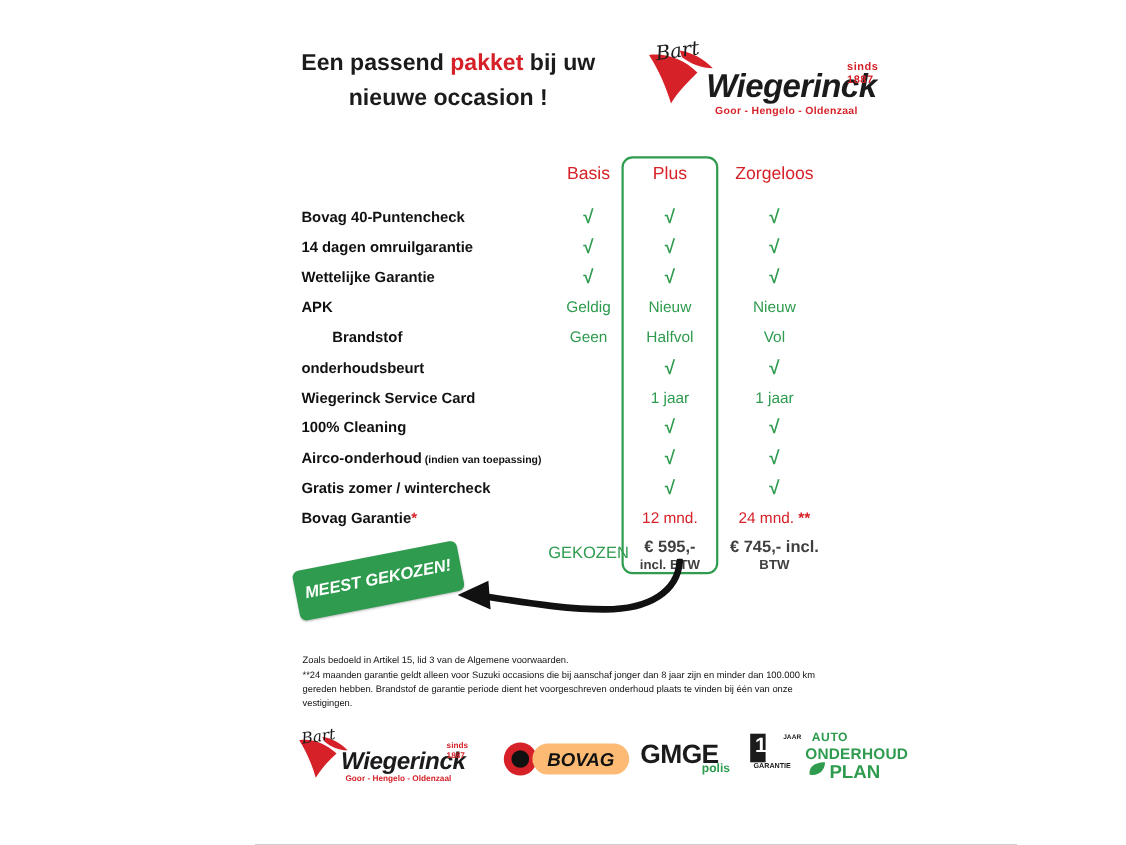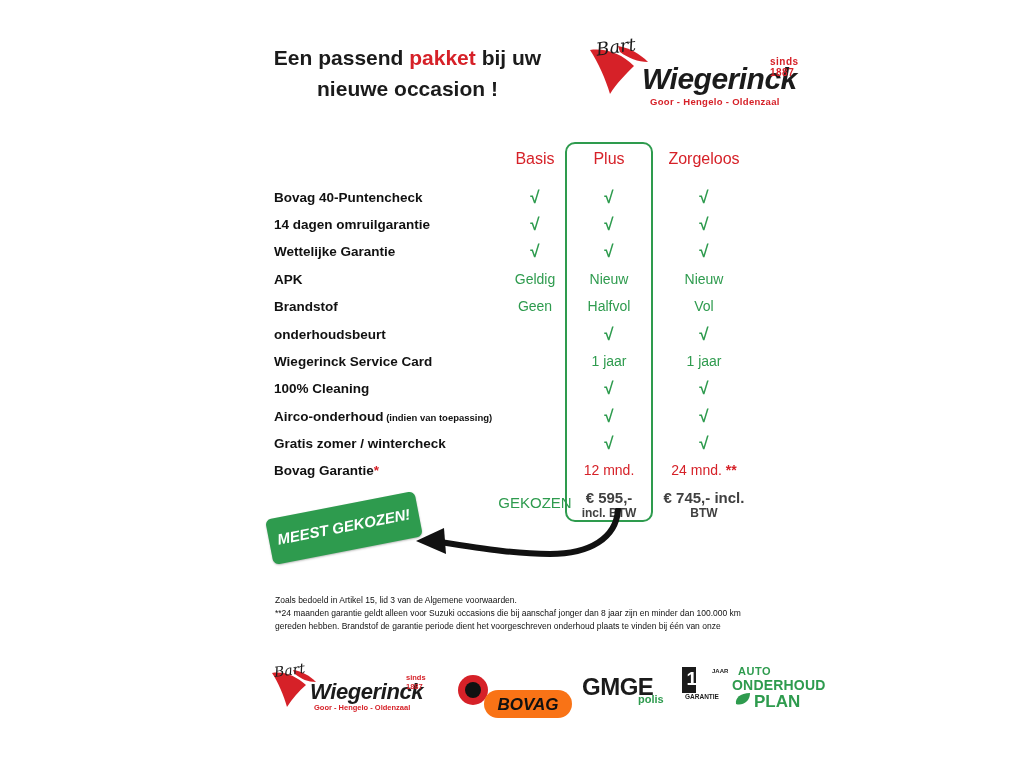--- a/index.html
+++ b/index.html
@@ -251,23 +251,23 @@
   .bovag-badge::after {
     content: "";
     position: absolute;
     left: 7px; top: 7px;
     width: 16px; height: 16px;
     border-radius: 50%;
     background: #111;
   }
   .bovag-word {
     position: absolute;
-    left: 26px; top: 15px;
+    left: 26px; top: 1px;
     width: 88px; height: 28px;
-    background: #f97316;
+    background: #fdba74;
     border-radius: 14px;
   }
   .bovag-word span {
     position: absolute;
     left: 0; top: 5px;
     width: 88px;
     text-align: center;
     font-size: 17px;
     font-weight: bold;
     font-style: italic;
@@ -405,21 +405,21 @@
     <div class="feature" style="top:102px;">Wettelijke Garantie</div>
     <div class="cell check" style="left:228px; width:90px; top:100px;">√</div>
     <div class="cell check" style="left:303px; width:88px; top:100px;">√</div>
     <div class="cell check" style="left:392px; width:100px; top:100px;">√</div>
 
     <div class="feature" style="top:130px;">APK</div>
     <div class="cell" style="left:228px; width:90px; top:129px;">Geldig</div>
     <div class="cell" style="left:303px; width:88px; top:129px;">Nieuw</div>
     <div class="cell" style="left:392px; width:100px; top:129px;">Nieuw</div>
 
-    <div class="feature" style="top:157px;">Brandstof</div>
+    <div class="feature" style="top:157px;margin-left:28px;">Brandstof</div>
     <div class="cell" style="left:228px; width:90px; top:156px;">Geen</div>
     <div class="cell" style="left:303px; width:88px; top:156px;">Halfvol</div>
     <div class="cell" style="left:392px; width:100px; top:156px;">Vol</div>
 
     <div class="feature" style="top:185px;">onderhoudsbeurt</div>
     <div class="cell check" style="left:303px; width:88px; top:183px;">√</div>
     <div class="cell check" style="left:392px; width:100px; top:183px;">√</div>
 
     <div class="feature" style="top:212px;">Wiegerinck Service Card</div>
     <div class="cell" style="left:303px; width:88px; top:211px;">1 jaar</div>
@@ -452,20 +452,21 @@
 
   <svg class="arrow" viewBox="0 0 220 62">
     <path d="M208 2 C206 30, 180 46, 140 46 C110 46, 80 42, 30 34" stroke="#111" stroke-width="6" fill="none" stroke-linecap="round"></path>
     <path d="M34 20 L6 33 L36 46 Z" fill="#111"></path>
   </svg>
 
   <div class="notes">
     <div>Zoals bedoeld in Artikel 15, lid 3 van de Algemene voorwaarden.</div>
     <div>**24 maanden garantie geldt alleen voor Suzuki occasions die bij aanschaf jonger dan 8 jaar zijn en minder dan 100.000 km</div>
     <div>gereden hebben. Brandstof de garantie periode dient het voorgeschreven onderhoud plaats te vinden bij één van onze</div>
+    <div>vestigingen.</div>
   </div>
 
   <div class="footer">
 
     <div class="f-wiegerinck">
       <svg class="f-swoosh" viewBox="0 0 48 40">
         <path d="M2 5 C14 3, 26 8, 36 17 C29 23, 22 31, 17 39 C14 28, 8 14, 2 5 Z" fill="#d62128"></path>
         <path d="M23 2 C32 3, 40 8, 46 14 C38 14, 31 11, 25 6 Z" fill="#d62128"></path>
       </svg>
       <div class="f-script">Bart</div>

